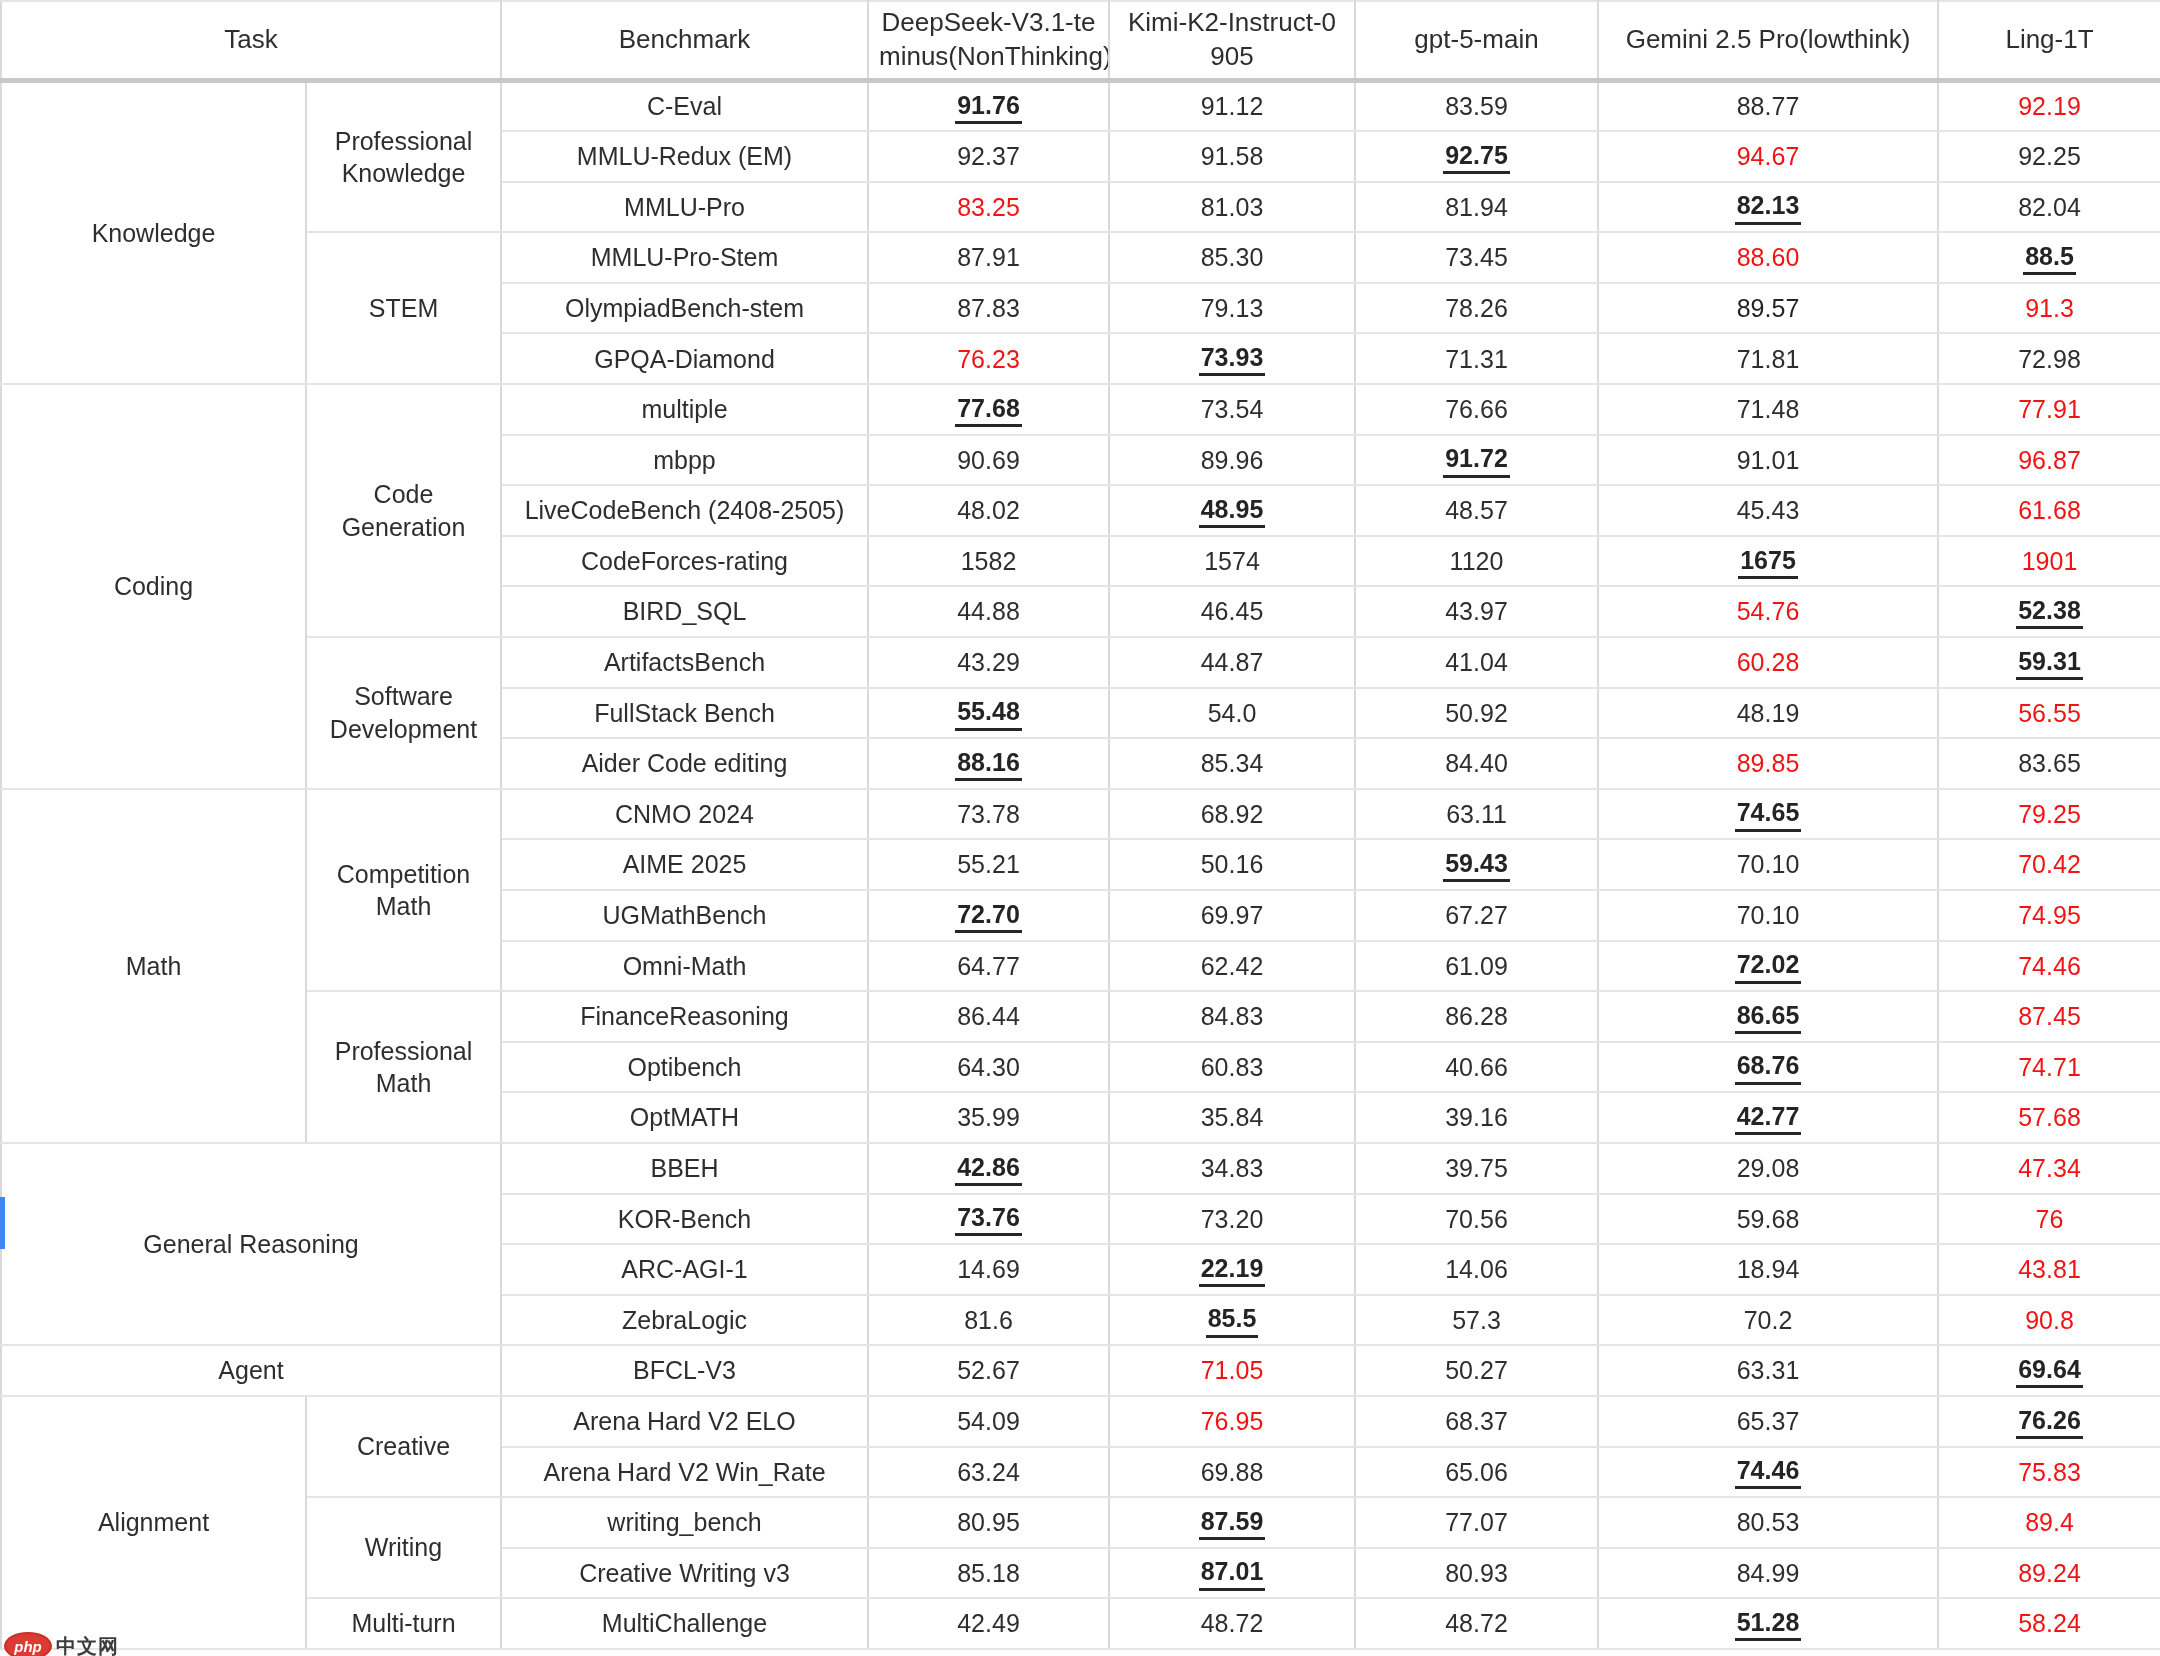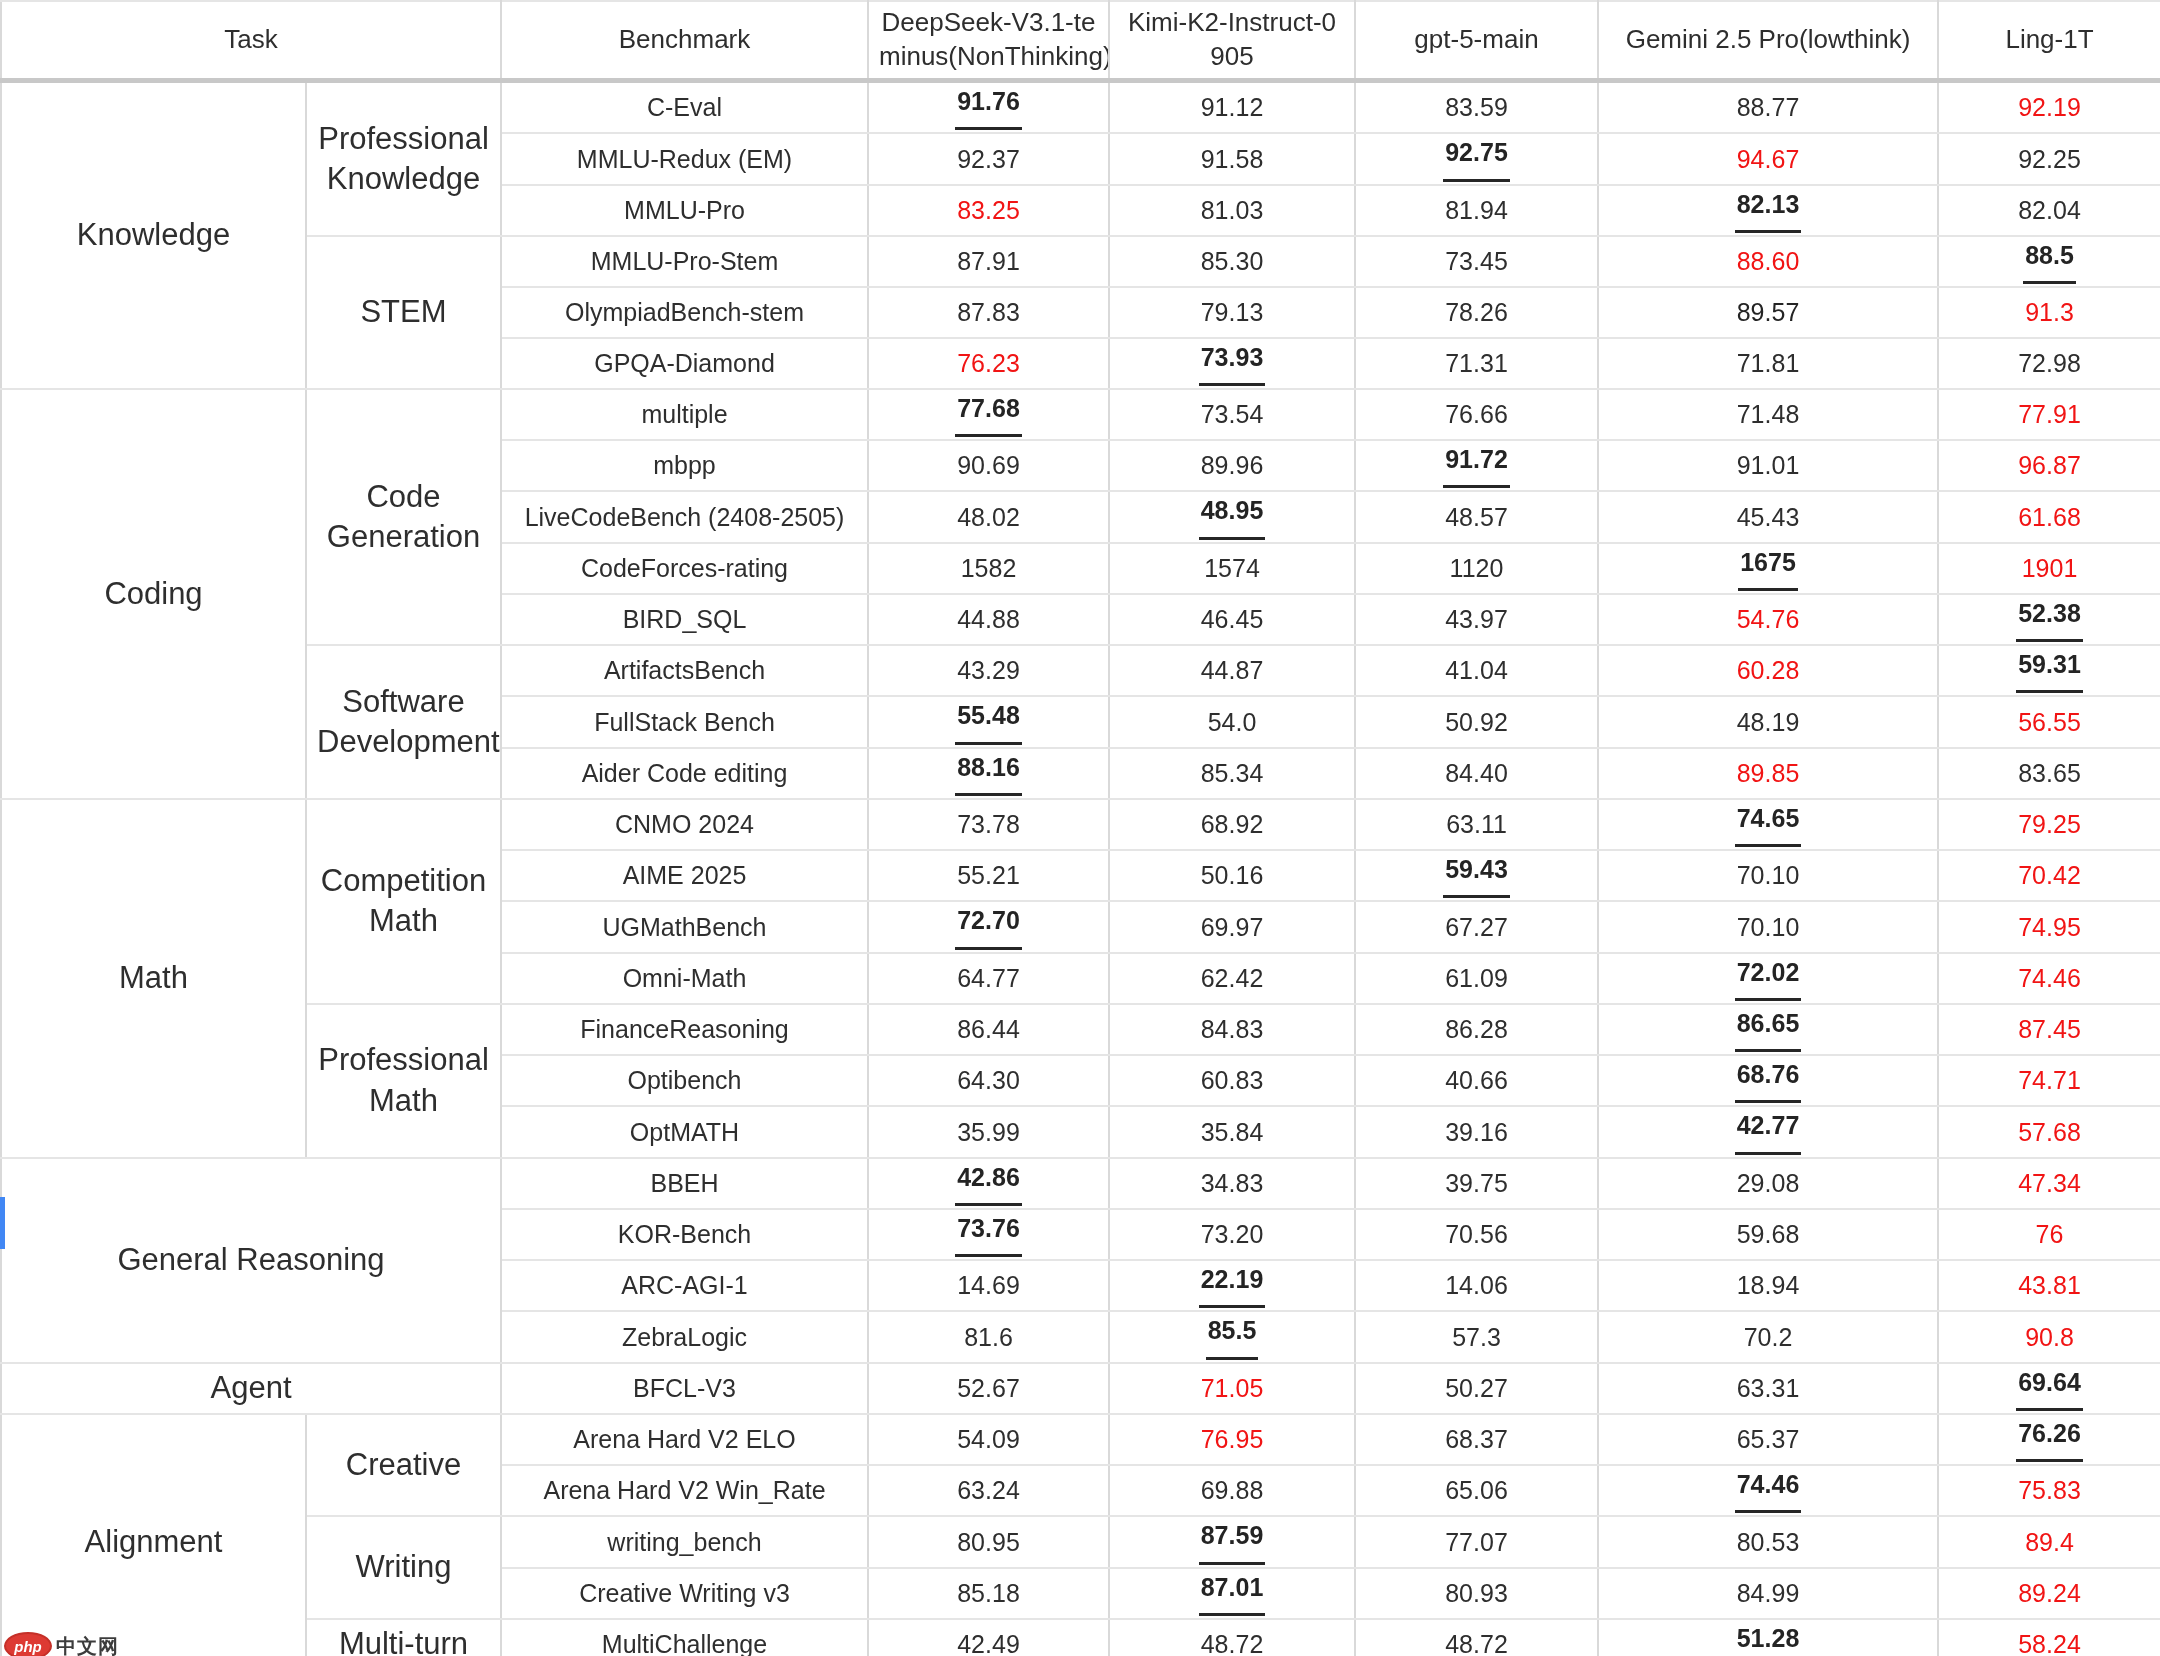--- a/index.html
+++ b/index.html
@@ -15,27 +15,27 @@
     text-align:center;vertical-align:middle;
     font-weight:400;font-size:25px;line-height:1.3;
     padding:2px 10px;overflow:hidden;
   }
   thead th{
     height:72px;font-size:26px;font-weight:400;
     border-bottom:5px solid #c8c8c8;
     white-space:pre-line;
   }
   tbody tr{height:50.6px;}
-  td.task, td.subtask{font-size:31px;}
+  td.task, td.subtask{font-size:25px;}
   td.score{font-size:25px;}
   td.score.best{color:#f11414;font-weight:400;}
   td.score.boldonly{font-weight:400;color:#242424;}
   .second{
     display:inline-block;font-weight:700;color:#242424;
-    border-bottom:3px solid #262626;padding:0 2px 13px;line-height:1.05;
+    border-bottom:3px solid #262626;padding:0 2px 3px;line-height:1.05;
   }
   .scroll-indicator{
     position:absolute;left:0;top:1197px;width:5px;height:52px;
     background:#4187f4;z-index:6;
   }
   .watermark{
     position:absolute;left:4px;top:1632px;z-index:7;
     display:flex;align-items:center;gap:4px;
   }
   .wm-badge{

